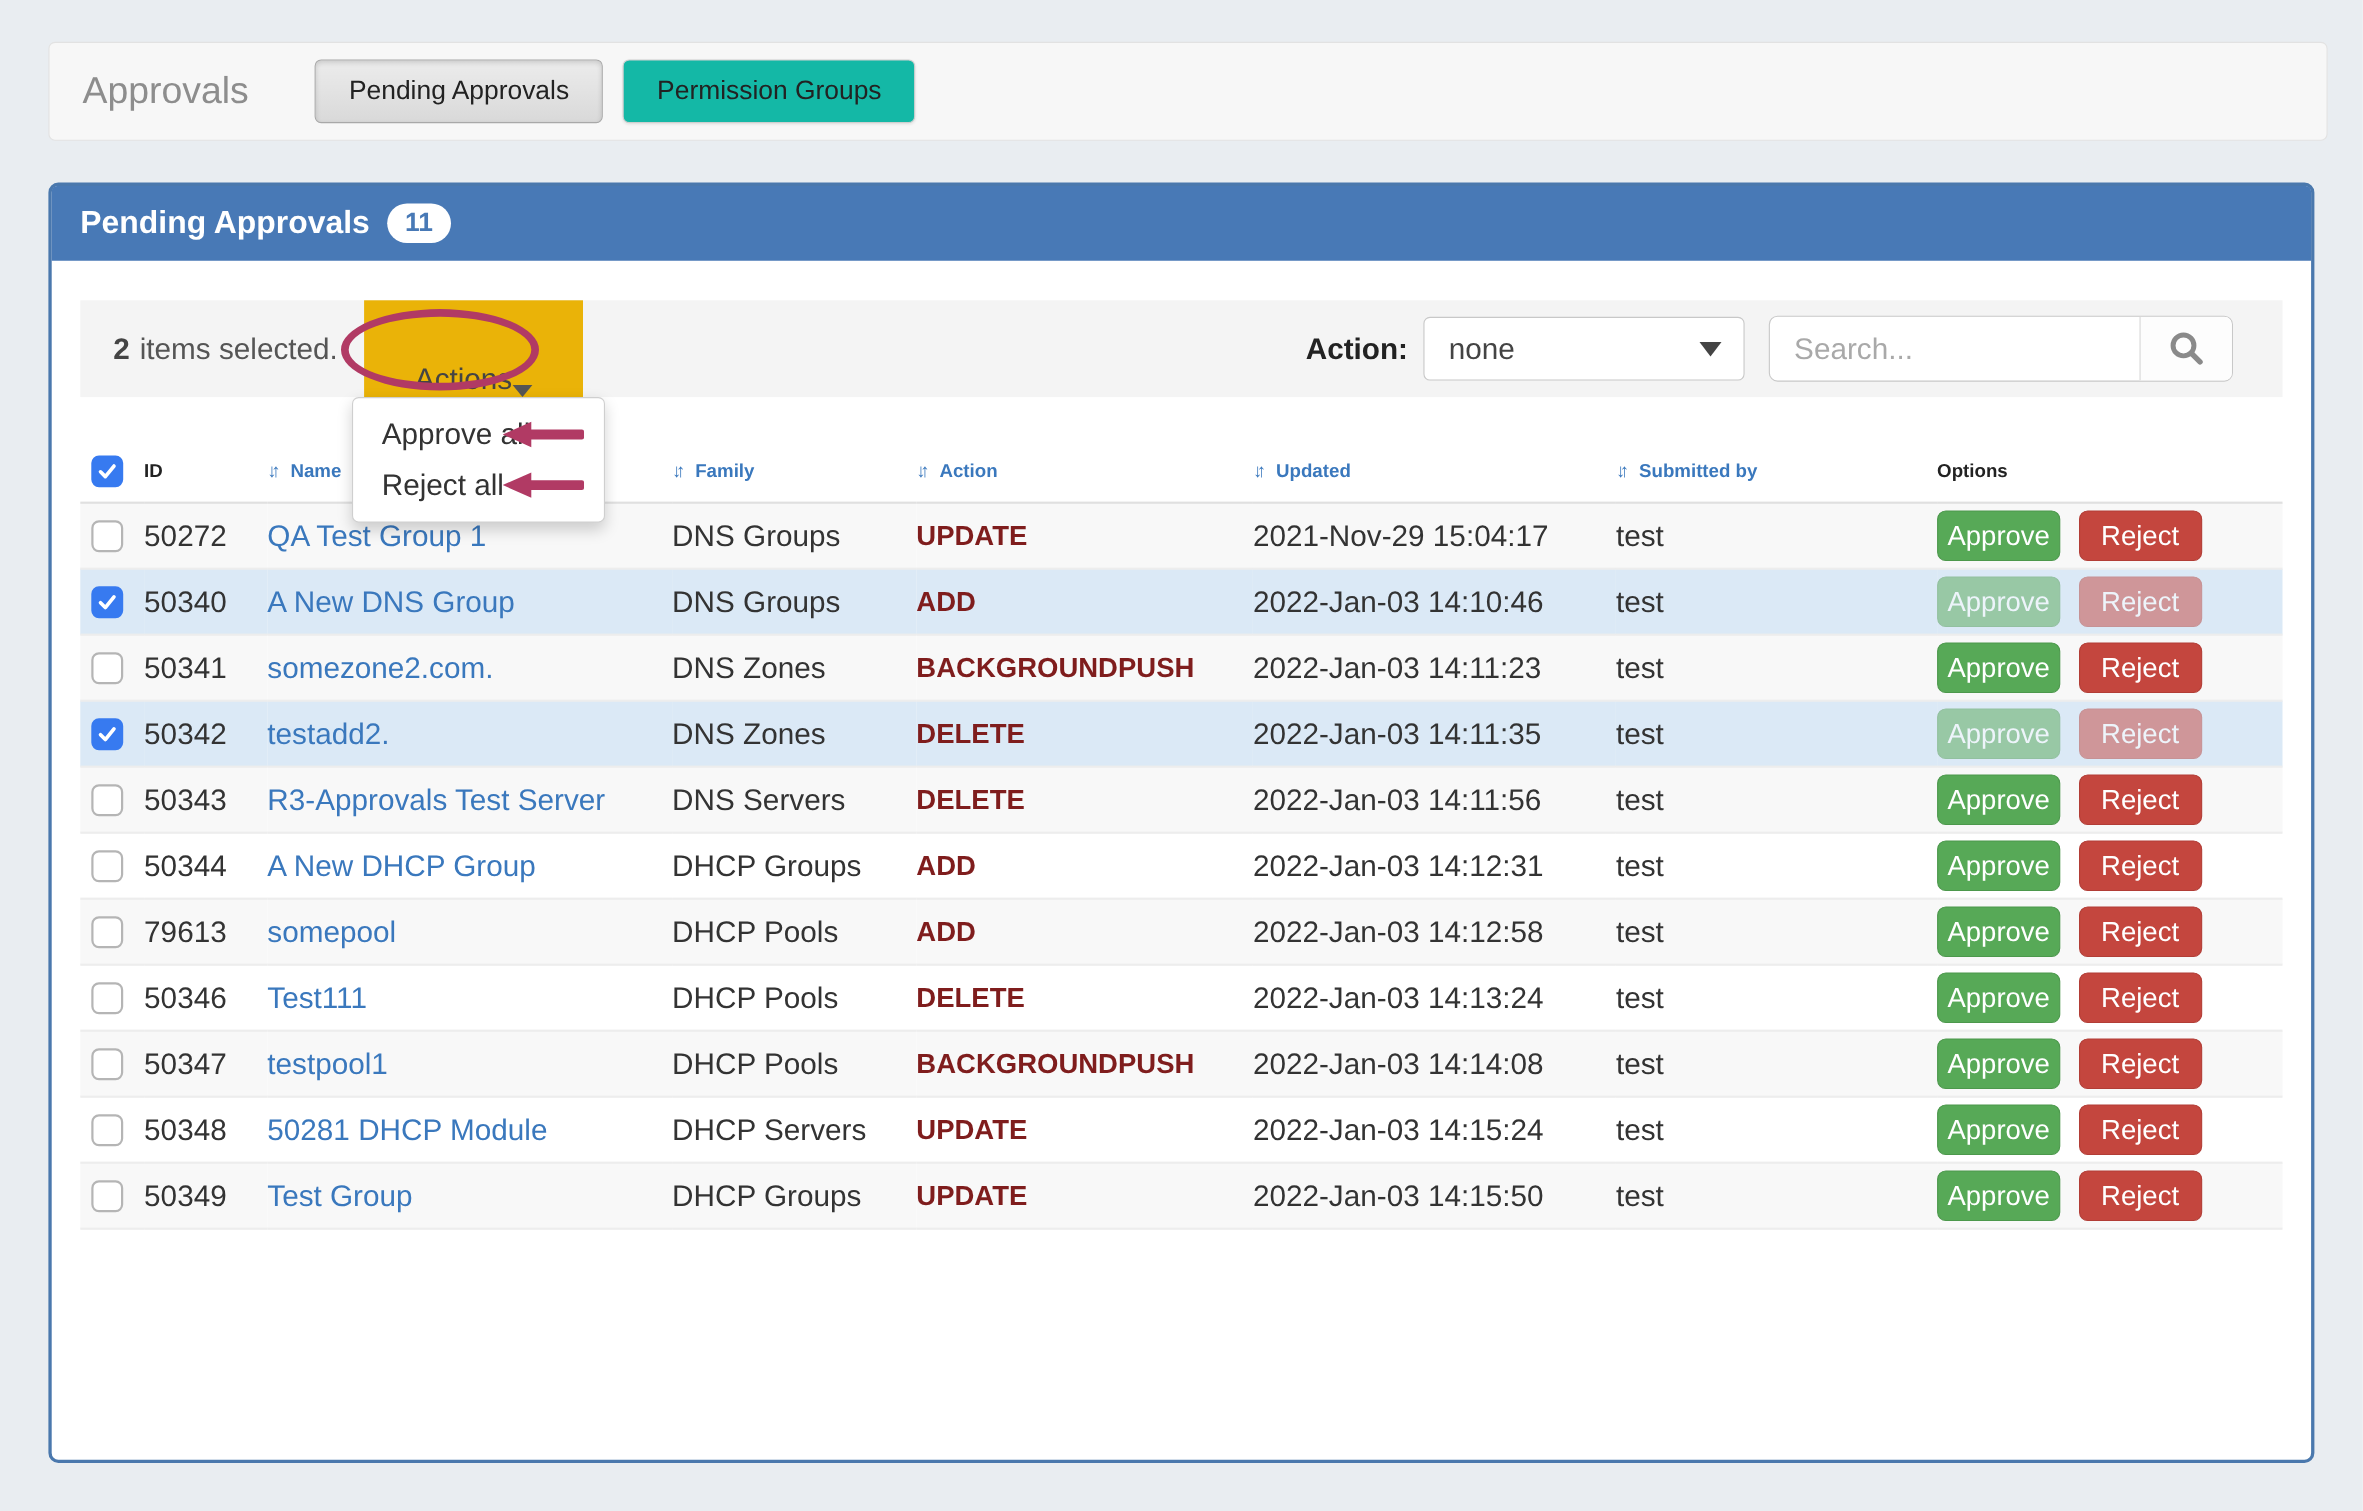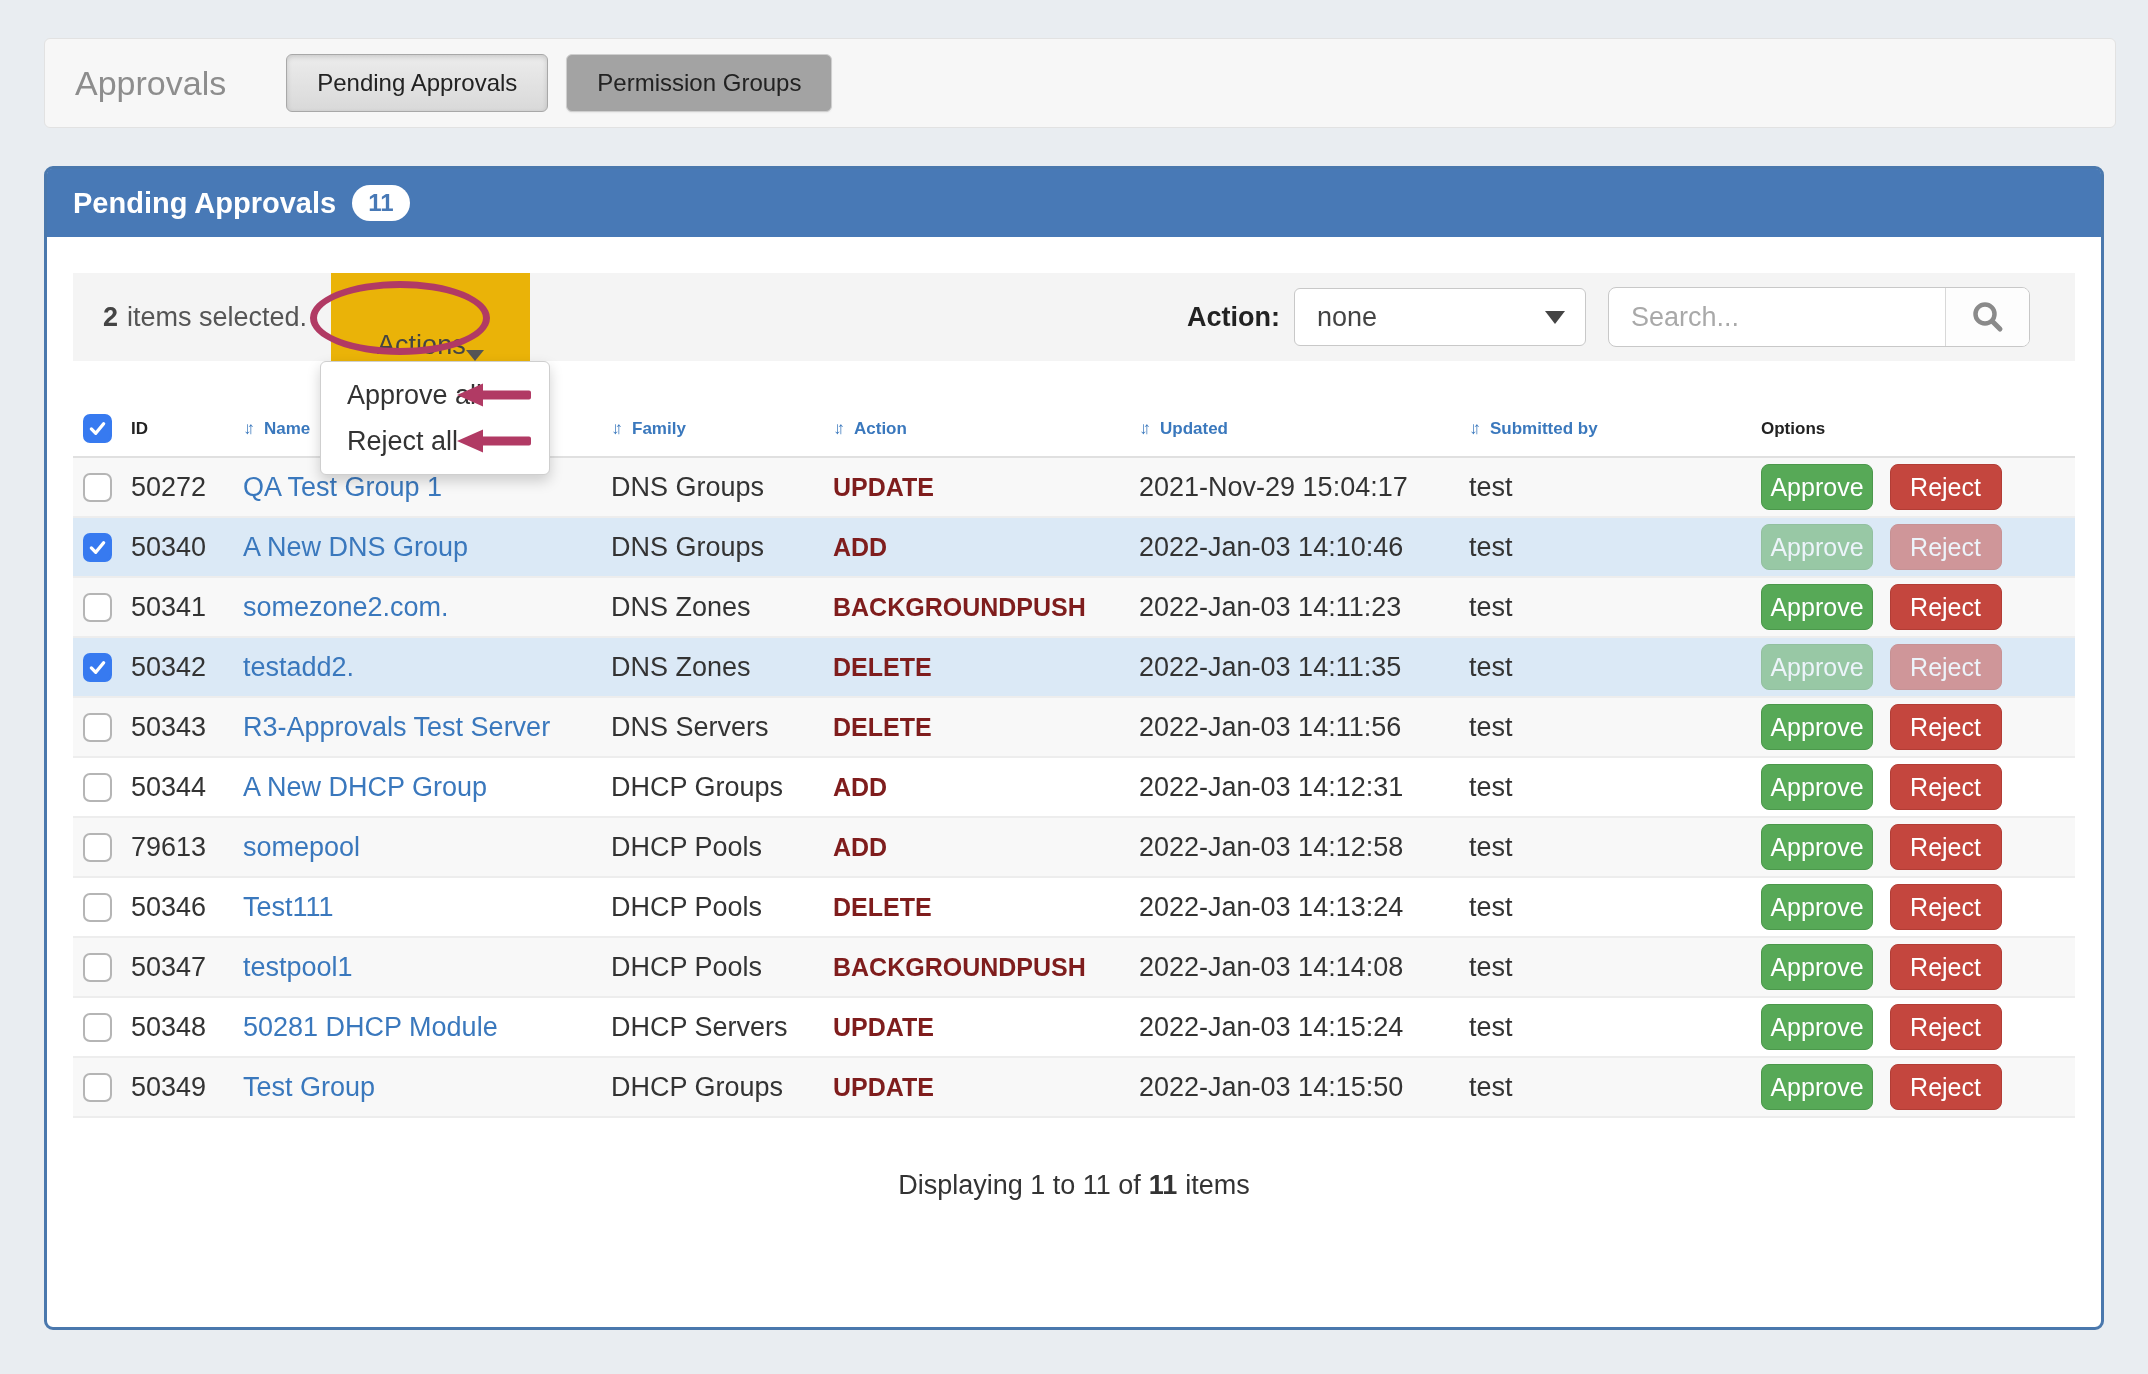--- a/index.html
+++ b/index.html
@@ -23,21 +23,21 @@
     height:58px; padding:0 30px; font-size:24px; border-radius:6px;
     margin-right:18px; display:flex; align-items:center; color:#222;
     cursor:pointer; white-space:nowrap;
   }
   .tab-btn.active {
     background:linear-gradient(#ececec,#d9d9d9);
     border:1px solid #a8a8a8;
     box-shadow:inset 0 2px 5px rgba(0,0,0,.15);
   }
   .tab-btn.inactive {
-    background:#a3a3a3; border:1px solid #cfcfcf;
+    background:#14b8a6; border:1px solid #cfcfcf;
     box-shadow:0 1px 2px rgba(0,0,0,.06);
   }
 
   
   .panel {
     position:absolute; left:44px; right:44px; top:166px; height:1164px;
     background:#fff; border:3px solid #4a78ad; border-radius:9px;
   }
   .panel-header {
     height:68px; background:#4879b6; border-radius:5px 5px 0 0;
@@ -430,18 +430,15 @@
         <td>2022-Jan-03 14:15:50</td>
         <td>test</td>
         <td class="options-cell">
           <span class="btn approve">Approve</span>
           <span class="btn reject">Reject</span>
         </td>
       </tr>
         </tbody>
     </table>
 
-    <div class="pagination">
-      <span>Displaying 1 to 11 of</span><span class="total">11</span><span>items</span>
-    </div>
 
   </div>
 </div>
 
 </body></html>

